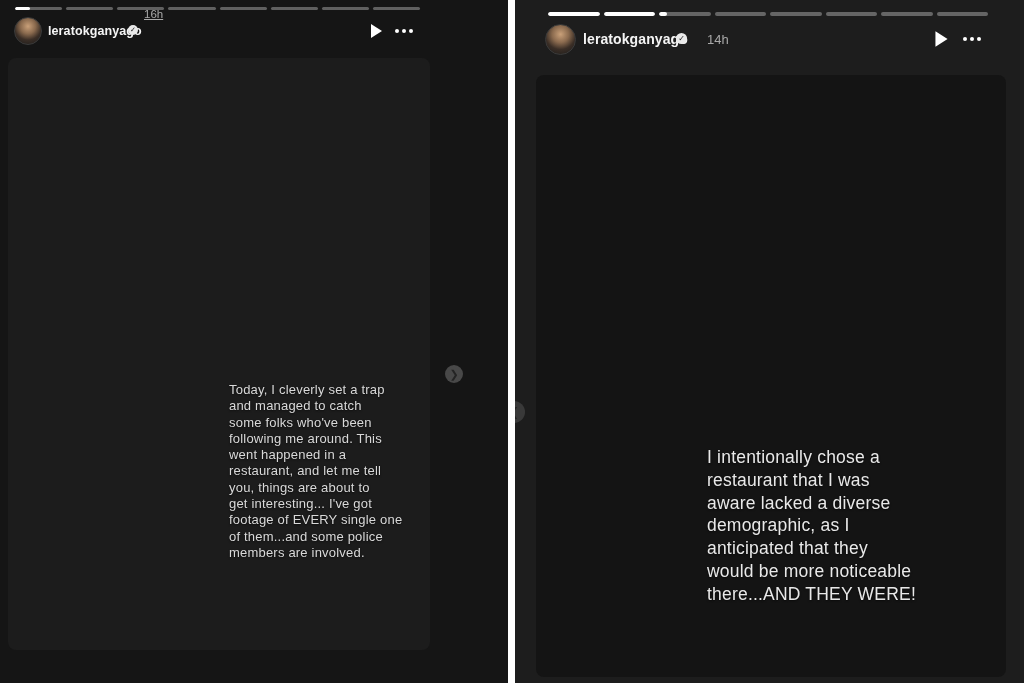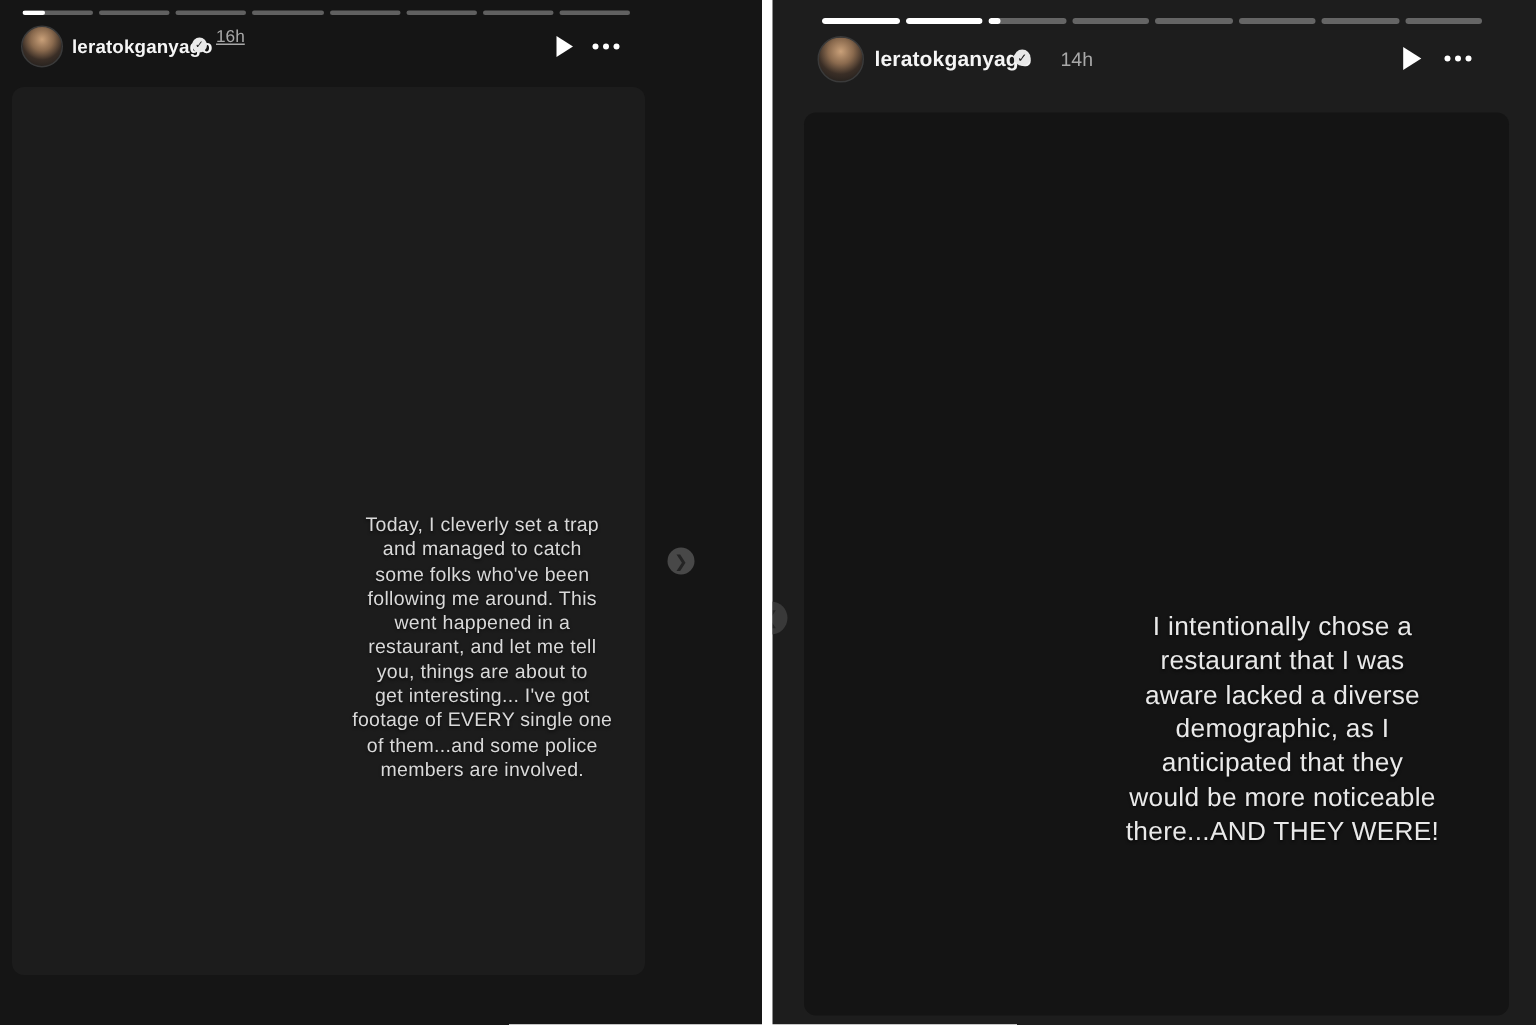--- a/index.html
+++ b/index.html
@@ -33,40 +33,40 @@
   .username { position: absolute; color: #f5f5f5; font-weight: bold; letter-spacing: .1px; }
   .panel.left  .username { left: 48px; top: 24px; font-size: 12.5px; }
   .panel.right .username { left: 68px; top: 31px; font-size: 14px; }
 
   .badge { position: absolute; border-radius: 50%; background: #e9e9e9; color: #1a1a1a;
     display: flex; align-items: center; justify-content: center; font-weight: bold; }
   .panel.left  .badge { left: 128px; top: 25px; width: 10px; height: 10px; font-size: 7px; }
   .panel.right .badge { left: 161px; top: 33px; width: 11px; height: 11px; font-size: 8px; }
 
   .timestamp { position: absolute; color: #a8a8a8; }
-  .panel.left  .timestamp { left: 144px; top: 19px; font-size: 11.5px; text-decoration: underline; }
+  .panel.left  .timestamp { left: 144px; top: 8px; font-size: 11.5px; text-decoration: underline; }
   .panel.right .timestamp { left: 192px; top: 32px; font-size: 13px; }
 
   .play-btn { position: absolute; width: 0; height: 0; cursor: pointer;
     border-top: 7px solid transparent; border-bottom: 7px solid transparent; border-left: 11px solid #ffffff; }
   .panel.left  .play-btn { left: 371px; top: 24px; }
   .panel.right .play-btn { left: 936px; top: 32px; transform: scale(1.1); }
   .panel.right .play-btn { left: 421px; }
 
   .dots-btn { position: absolute; width: 4px; height: 4px; border-radius: 50%; background: #ffffff;
     box-shadow: -7px 0 0 #ffffff, 7px 0 0 #ffffff; cursor: pointer; }
   .panel.left  .dots-btn { left: 402px; top: 29px; }
   .panel.right .dots-btn { left: 455px; top: 37px; }
 
   
-  .story-text { position: absolute; text-align: center; white-space: pre-line;
-    text-shadow: 0 1px 2px rgba(0,0,0,0.55); }
+  .story-text { position: absolute; white-space: pre-line;
+    text-shadow: 0 1px 2px rgba(0,0,0,0.55); margin-top: 40px; }
   .panel.left  .story-text { left: 221px; top: 284px; width: 185px;
     font-size: 13px; line-height: 16.3px; color: #d9d9d9; letter-spacing: .2px; }
-  .panel.right .story-text { left: 185px; top: 331px; width: 268px;
+  .panel.right .story-text { left: 171px; top: 331px; width: 268px;
     font-size: 17.5px; line-height: 22.8px; color: #e9e9e9; letter-spacing: .2px; }
 
   
   .next-btn { position: absolute; left: 445px; top: 365px; width: 18px; height: 18px; border-radius: 50%;
     background: #484848; color: #242424; display: flex; align-items: center; justify-content: center;
     font-size: 11px; font-weight: bold; cursor: pointer; }
   .prev-btn-clipped { position: absolute; left: -12px; top: 401px; width: 22px; height: 22px; border-radius: 50%;
     background: #3f3f3f; color: #262626; display: flex; align-items: center; justify-content: center;
     font-size: 12px; font-weight: bold; cursor: pointer; opacity: .85; }
 </style>

